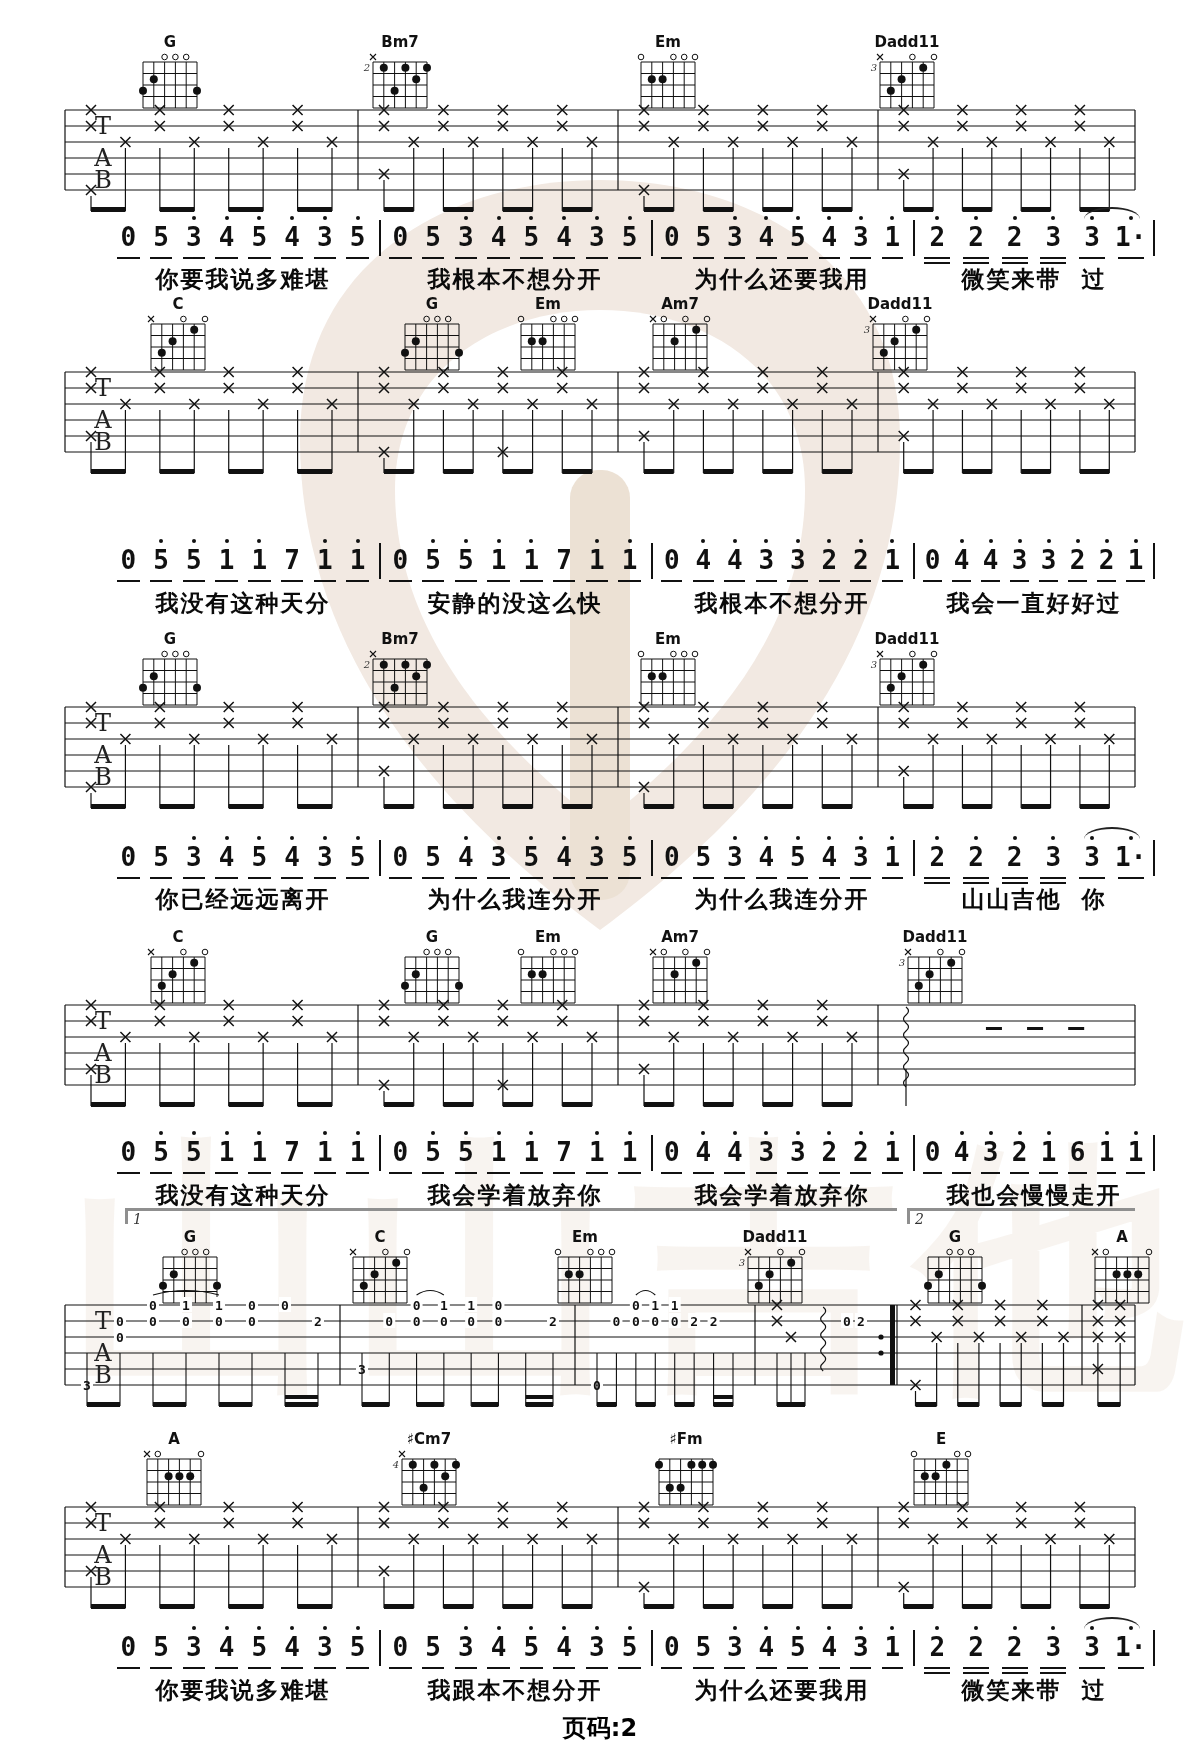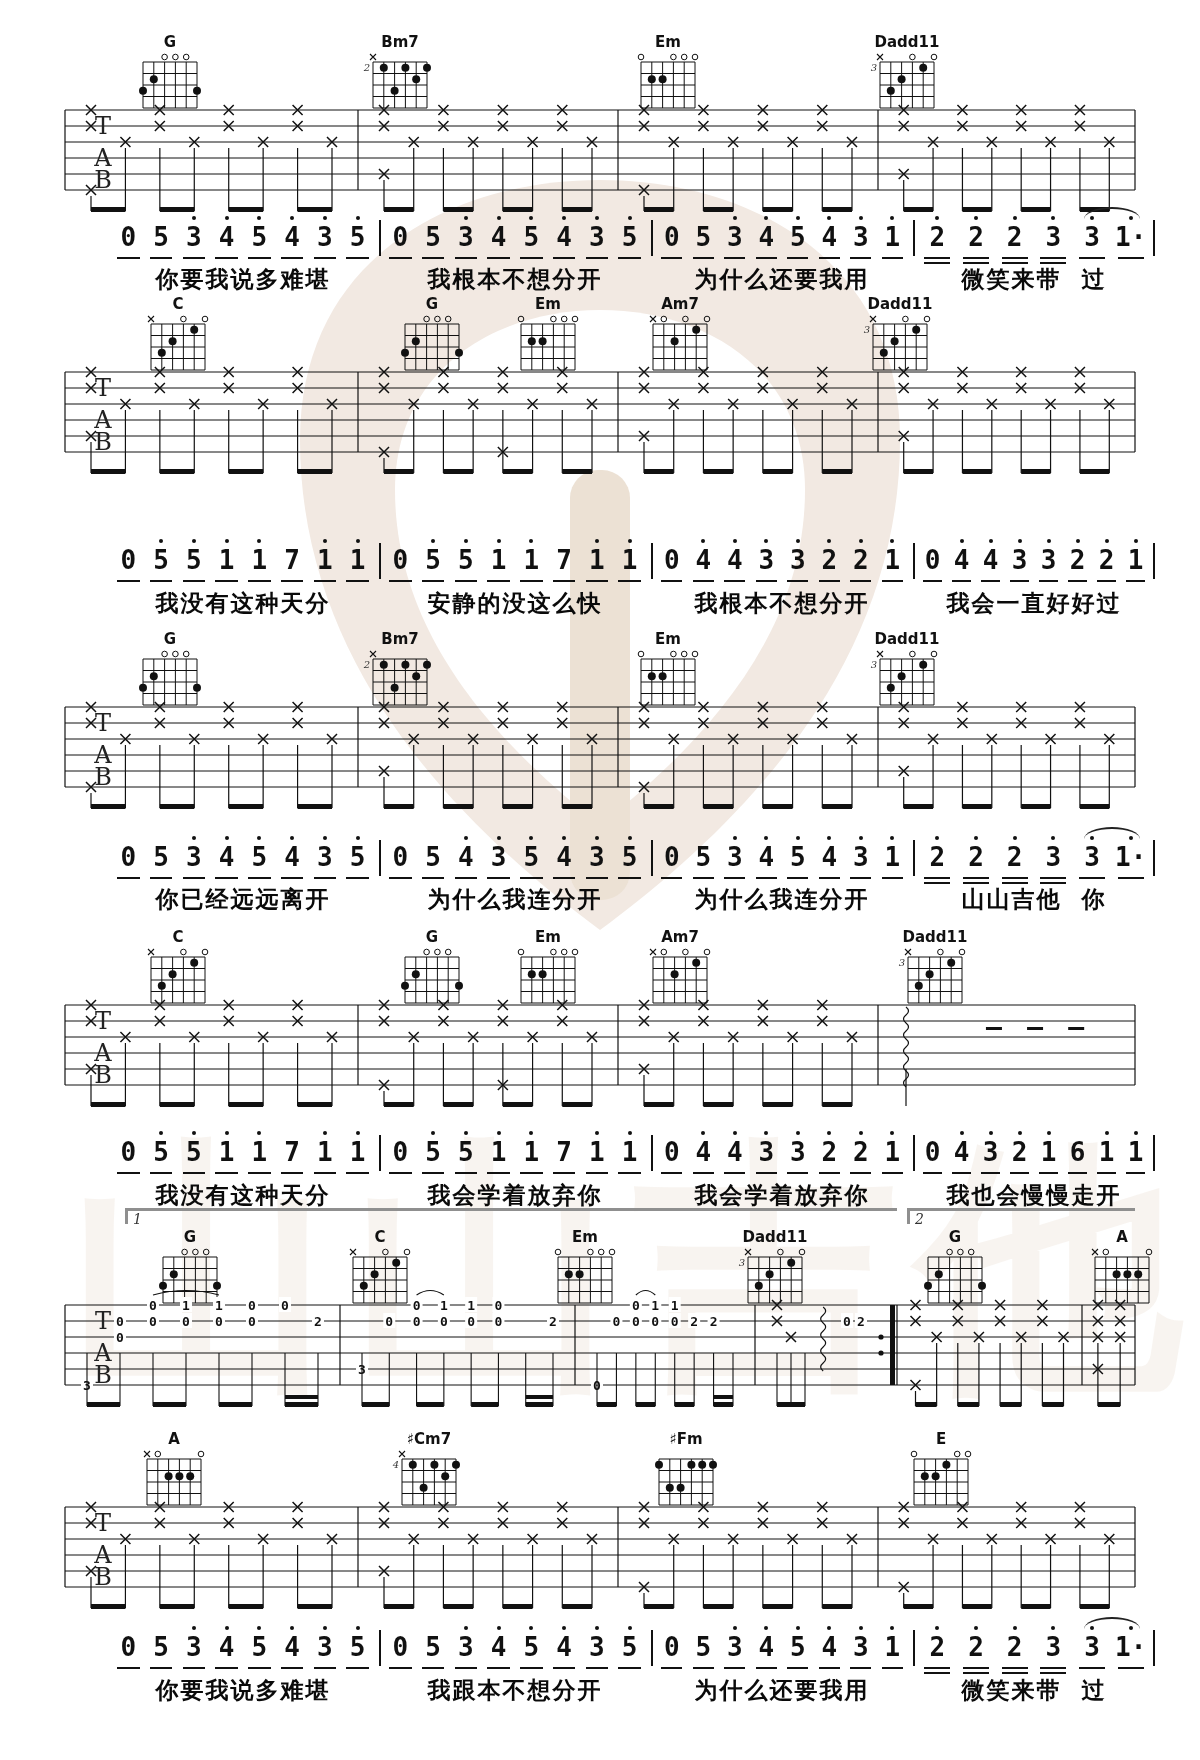--- a/index.html
+++ b/index.html
@@ -1571,13 +1571,16 @@
         <div class="num-bar" style="left: 651px; top: -2px;"></div>
         <div class="num-bar" style="left: 913px; top: -2px;"></div>
         <div class="num-bar" style="left: 1153px; top: -2px;"></div>
       </div>
       <div class="lyric" style="top: 1675px; left: 112px; width: 262px;">你要我说多难堪</div>
       <div class="lyric" style="top: 1675px; left: 384px; width: 262px;">我跟本不想分开</div>
       <div class="lyric" style="top: 1675px; left: 656px; width: 252px;">为什么还要我用</div>
       <div class="lyric" style="top: 1675px; left: 918px; width: 232px;">微笑来带  过</div>
     </div>
 
+  <div class="footer">
+    <span>页码:2</span>
+  </div>
 </div>
 
 </body></html>

